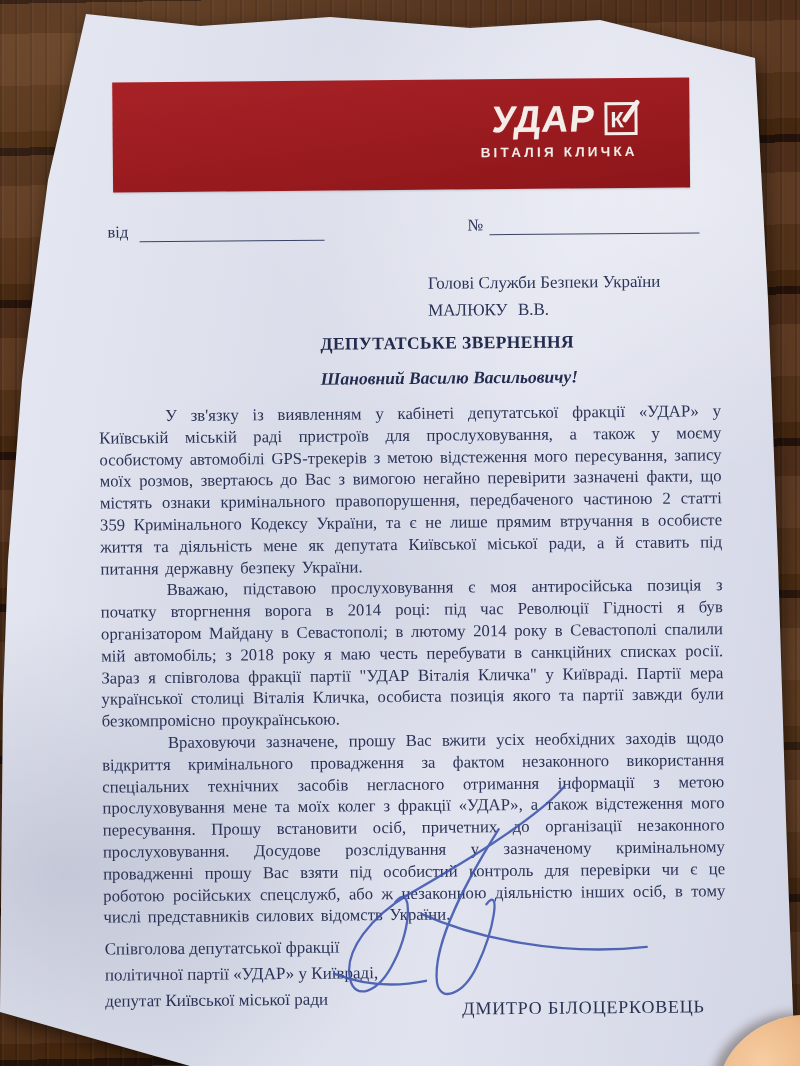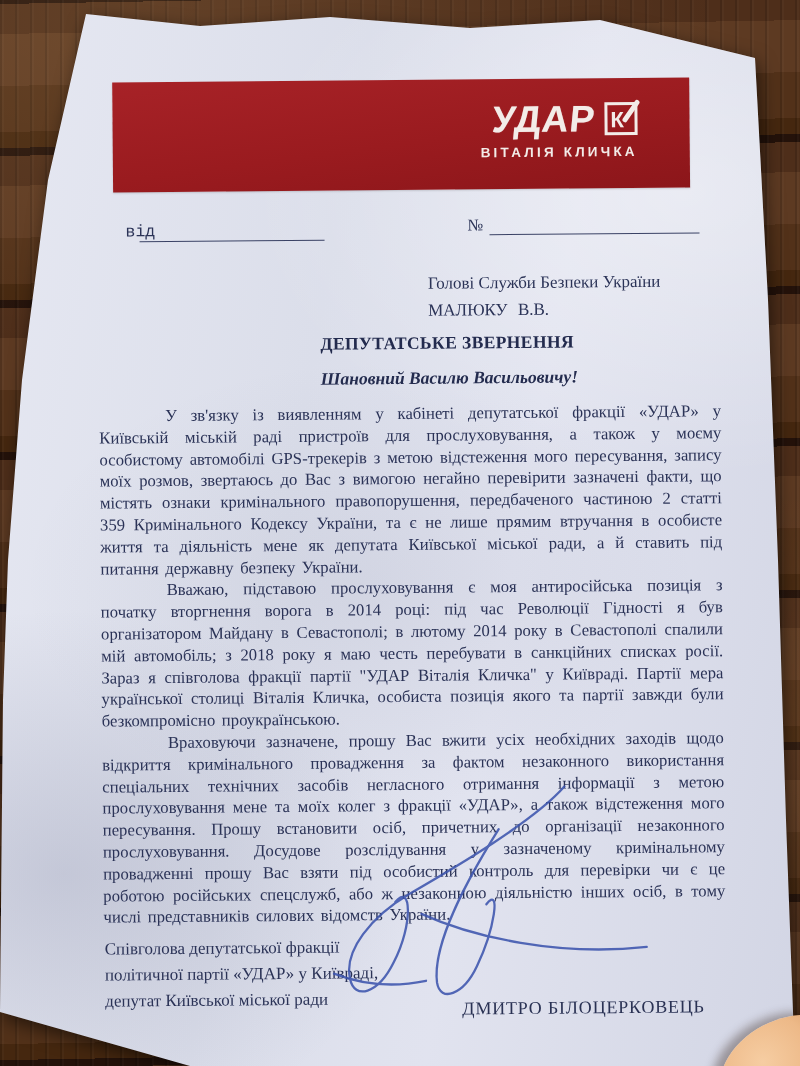--- a/index.html
+++ b/index.html
@@ -53,21 +53,21 @@
   .logo-check{
     position:absolute;right:-4px;top:-7px;width:26px;height:5px;background:#f3ece8;
     transform:rotate(-55deg);transform-origin:right center;border-radius:2px;
   }
   .logo-sub{
     font-family:"Liberation Sans",sans-serif;font-weight:700;font-size:13.5px;
     letter-spacing:3.2px;margin-top:7px;white-space:nowrap;
   }
   
   .refline{position:absolute;left:110px;top:220px;width:600px;font-size:16.5px;}
-  .ref-from{position:absolute;left:18px;top:0;font-family:Liberation Mono, monospace;}
+  .ref-from{position:absolute;left:0;top:0;}
   .uline-a{position:absolute;left:32px;top:3px;width:185px;border-bottom:1.5px solid #3a4265;height:16px;}
   .ref-no{position:absolute;left:360px;top:-4px;}
   .uline-b{position:absolute;left:382px;top:-1px;width:210px;border-bottom:1.5px solid #3a4265;height:16px;}
   
   .recipient{position:absolute;left:430px;top:270px;font-size:17px;line-height:27px;}
   .recipient .l2{word-spacing:6px;}
   .doc-title{position:absolute;left:322px;top:333px;font-size:17.5px;font-weight:700;color:#232b4e;letter-spacing:.4px;}
   .salutation{position:absolute;left:322px;top:368px;font-size:17.5px;font-weight:700;font-style:italic;color:#232b4e;}
   
   .body-text{

